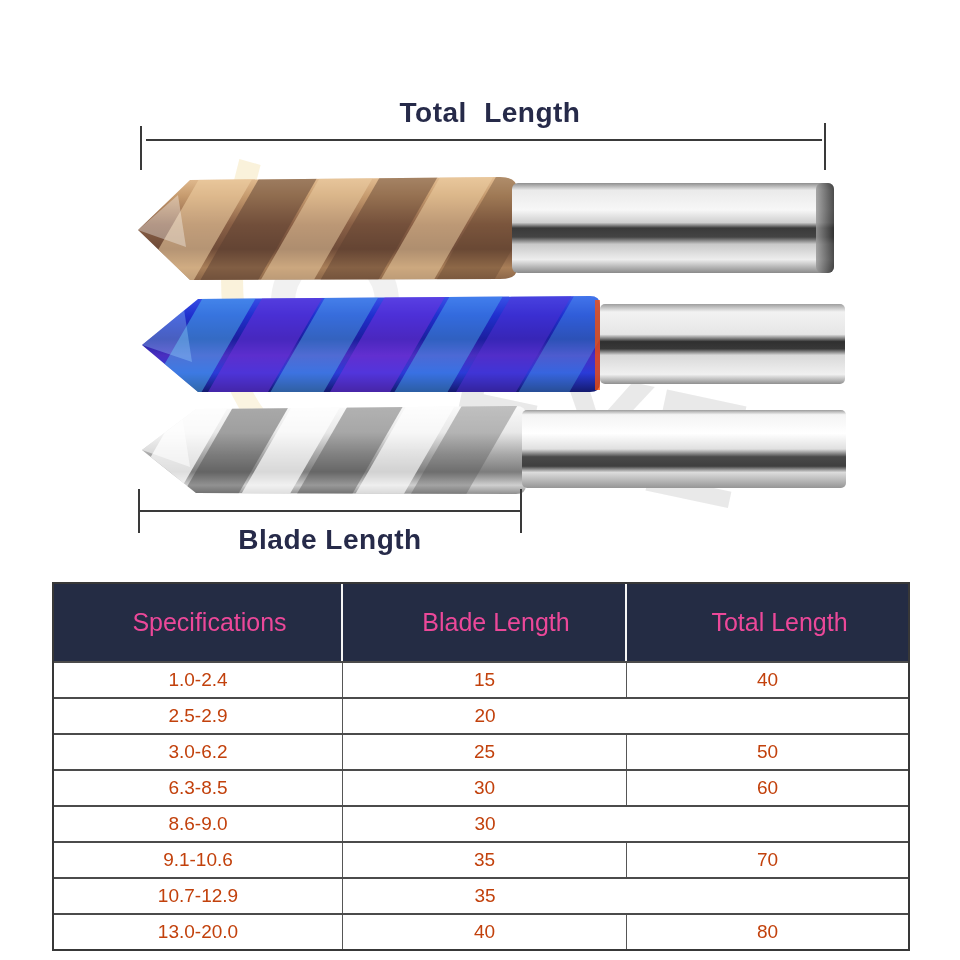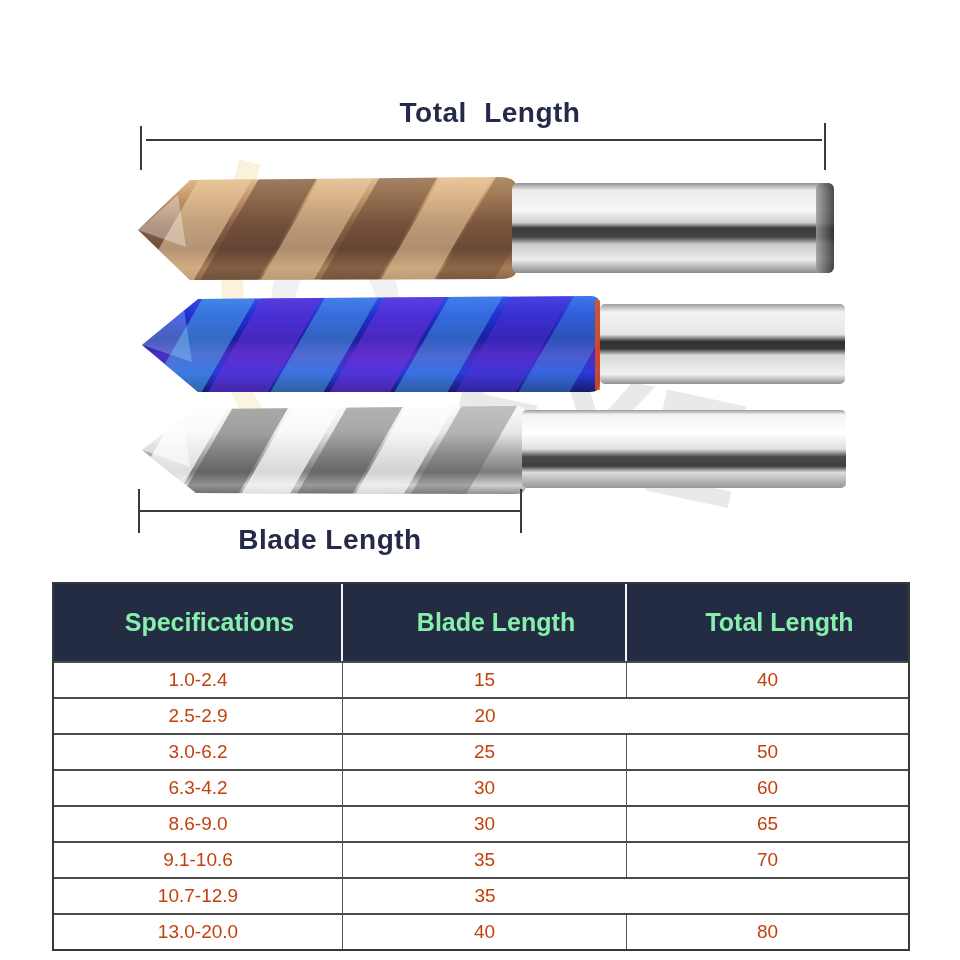--- a/index.html
+++ b/index.html
@@ -23,21 +23,21 @@
   .tick.b1{left:138px;top:442px;height:44px;}
   .tick.b2{left:520px;top:442px;height:44px;}
   .drills-svg{position:absolute;left:0;top:0;}
   .spec-table{
     position:absolute;left:52px;top:535px;width:858px;
     border:2px solid #383838;box-sizing:border-box;background:#fff;
   }
   .spec-header{display:grid;grid-template-columns:289px 284px 1fr;background:#242c44;height:77px;}
   .spec-header .hcell{
     display:flex;align-items:center;justify-content:center;
-    color:#86efac;font-weight:bold;font-size:25px;border-right:2px solid #f5f5f5;padding-left:24px;
+    color:#ec4899;font-weight:normal;font-size:25px;border-right:2px solid #f5f5f5;padding-left:24px;
   }
   .spec-header .hcell:last-child{border-right:none;}
   .spec-row{display:grid;grid-template-columns:289px 284px 1fr;height:34px;border-top:2px solid #4b4b4b;}
   .spec-row .cell{
     display:flex;align-items:center;justify-content:center;
     font-size:19px;color:#c2410c;border-right:1px solid #565656;
   }
   .spec-row .cell:last-child{border-right:none;}
 </style>
 </head>
@@ -194,28 +194,27 @@
     <div class="spec-row">
       <div class="cell">2.5-2.9</div>
       <div class="cell">20</div>
     </div>
     <div class="spec-row">
       <div class="cell">3.0-6.2</div>
       <div class="cell">25</div>
       <div class="cell">50</div>
     </div>
     <div class="spec-row">
-      <div class="cell">6.3-4.2</div>
+      <div class="cell">6.3-8.5</div>
       <div class="cell">30</div>
       <div class="cell">60</div>
     </div>
     <div class="spec-row">
       <div class="cell">8.6-9.0</div>
       <div class="cell">30</div>
-      <div class="cell">65</div>
     </div>
     <div class="spec-row">
       <div class="cell">9.1-10.6</div>
       <div class="cell">35</div>
       <div class="cell">70</div>
     </div>
     <div class="spec-row">
       <div class="cell">10.7-12.9</div>
       <div class="cell">35</div>
     </div>

